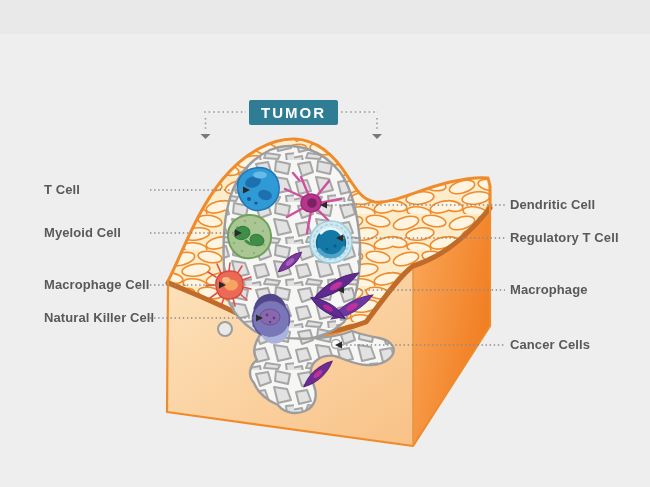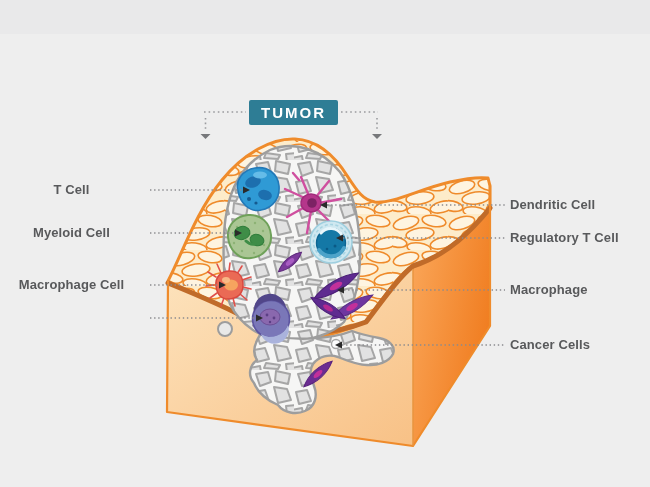--- a/index.html
+++ b/index.html
@@ -5,21 +5,21 @@
   html,body{margin:0;padding:0;background:#e9e9ea;}
   #stage{
     position:relative;width:650px;height:487px;background:#eeeeee;
     font-family:"Liberation Sans", sans-serif;overflow:hidden;margin-top:34px;
   }
   #stage svg{position:absolute;left:0;top:0;}
   .lbl{
     position:absolute;font-size:13px;font-weight:bold;color:#58595b;
     line-height:16px;white-space:nowrap;letter-spacing:.1px;
   }
-  .lbl.left{left:0;width:143px;text-align:center;}
+  .lbl.left{left:0;width:143px;text-align:left;padding-left:44px;}
   .lbl.right{left:510px;text-align:center;}
   #tumor-badge{
     position:absolute;left:249px;top:66px;width:89px;height:25px;
     background:#2e7d95;color:#ffffff;font-size:15px;font-weight:bold;
     letter-spacing:2px;display:flex;align-items:center;justify-content:center;
     border-radius:2px;
   }
 </style>
 </head>
 <body>
@@ -244,18 +244,19 @@
     <path d="M337,256 L344,252.5 L344,259.5 Z"></path>
     <path d="M335,311 L342,307.5 L342,314.5 Z"></path>
   </g>
 </svg>
 
   <div id="tumor-badge">TUMOR</div>
 
   <div class="lbl left" style="top:148px;">T Cell</div>
   <div class="lbl left" style="top:191px;">Myeloid Cell</div>
   <div class="lbl left" style="top:243px;">Macrophage Cell</div>
+  <div class="lbl left" style="top:276px;">Natural Killer Cell</div>
 
   <div class="lbl right" style="top:163px;">Dendritic Cell</div>
   <div class="lbl right" style="top:196px;">Regulatory T Cell</div>
   <div class="lbl right" style="top:248px;">Macrophage</div>
   <div class="lbl right" style="top:303px;">Cancer Cells</div>
 </div>
 
 </body></html>

